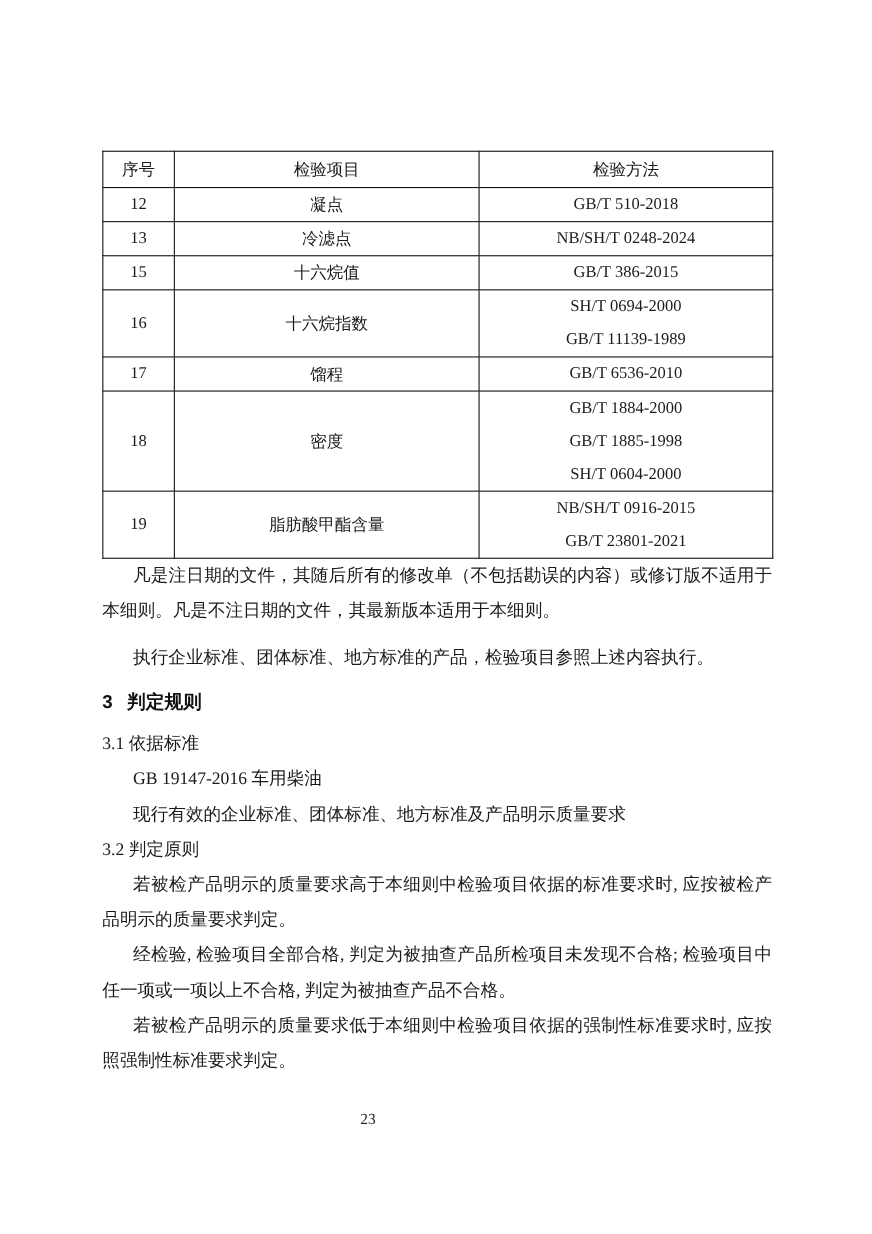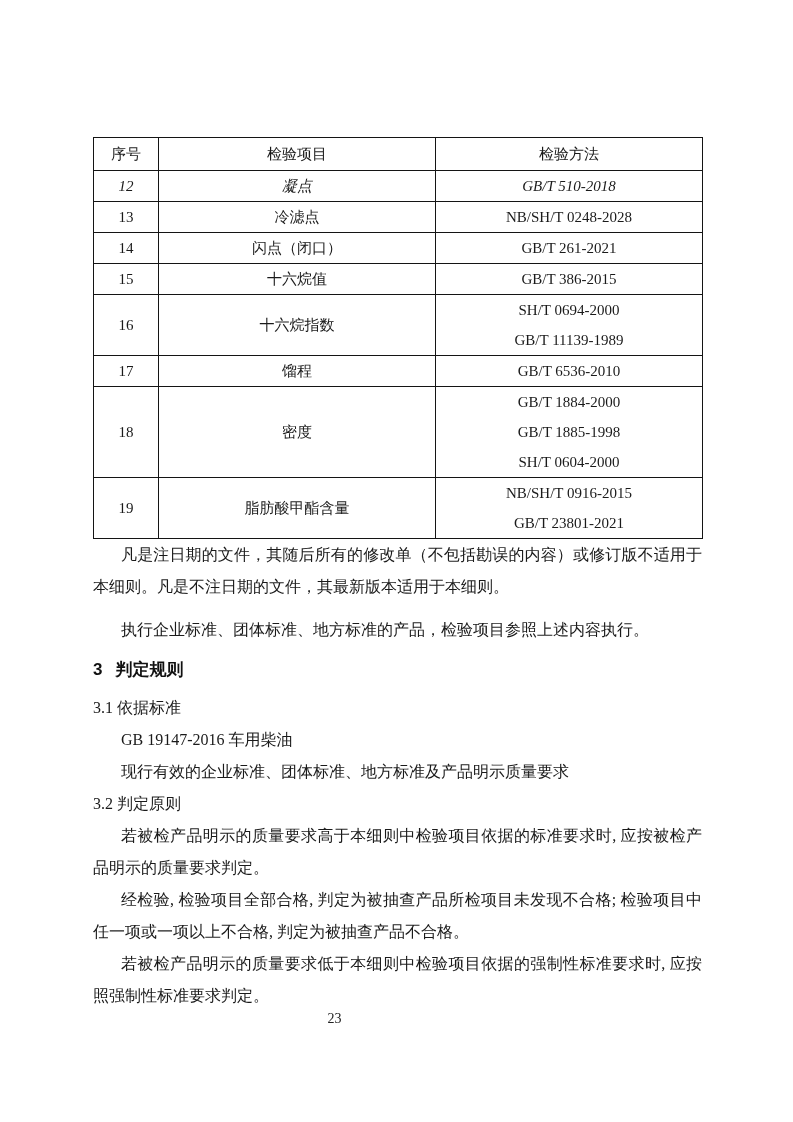--- a/index.html
+++ b/index.html
@@ -79,39 +79,32 @@
           <col class="col-meth">
       </colgroup>
       <thead>
         <tr>
           <th>序号</th>
           <th>检验项目</th>
           <th>检验方法</th>
         </tr>
       </thead>
       <tbody>
-          <tr style="height: 29px; font-style: italic;">
+          <tr style="height: 29px;">
             <td>12</td>
             <td>凝点</td>
             <td>
               <div class="method-line">GB/T 510-2018</div>
             </td>
           </tr>
           <tr style="height: 29px;">
             <td>13</td>
             <td>冷滤点</td>
             <td>
-              <div class="method-line">NB/SH/T 0248-2028</div>
-            </td>
-          </tr>
-          <tr style="height: 29px;">
-            <td>14</td>
-            <td>闪点（闭口）</td>
-            <td>
-              <div class="method-line">GB/T 261-2021</div>
+              <div class="method-line">NB/SH/T 0248-2024</div>
             </td>
           </tr>
           <tr style="height: 29px;">
             <td>15</td>
             <td>十六烷值</td>
             <td>
               <div class="method-line">GB/T 386-2015</div>
             </td>
           </tr>
           <tr style="height: 60px;">

